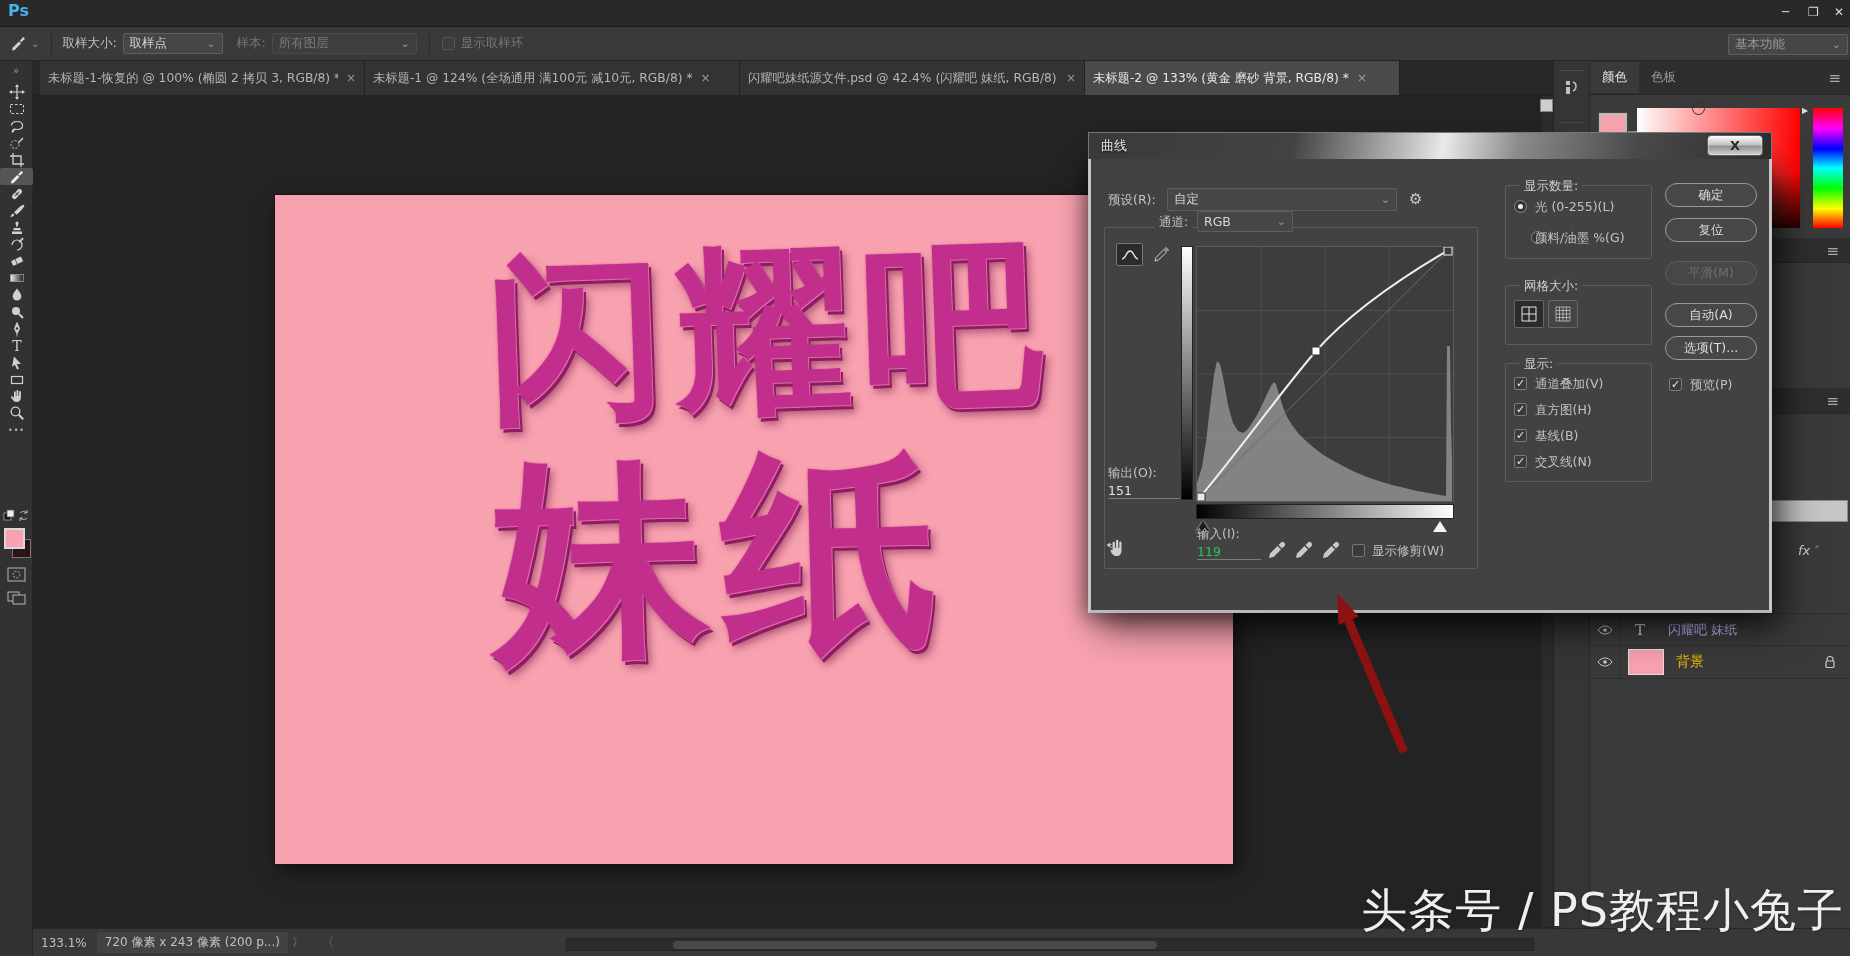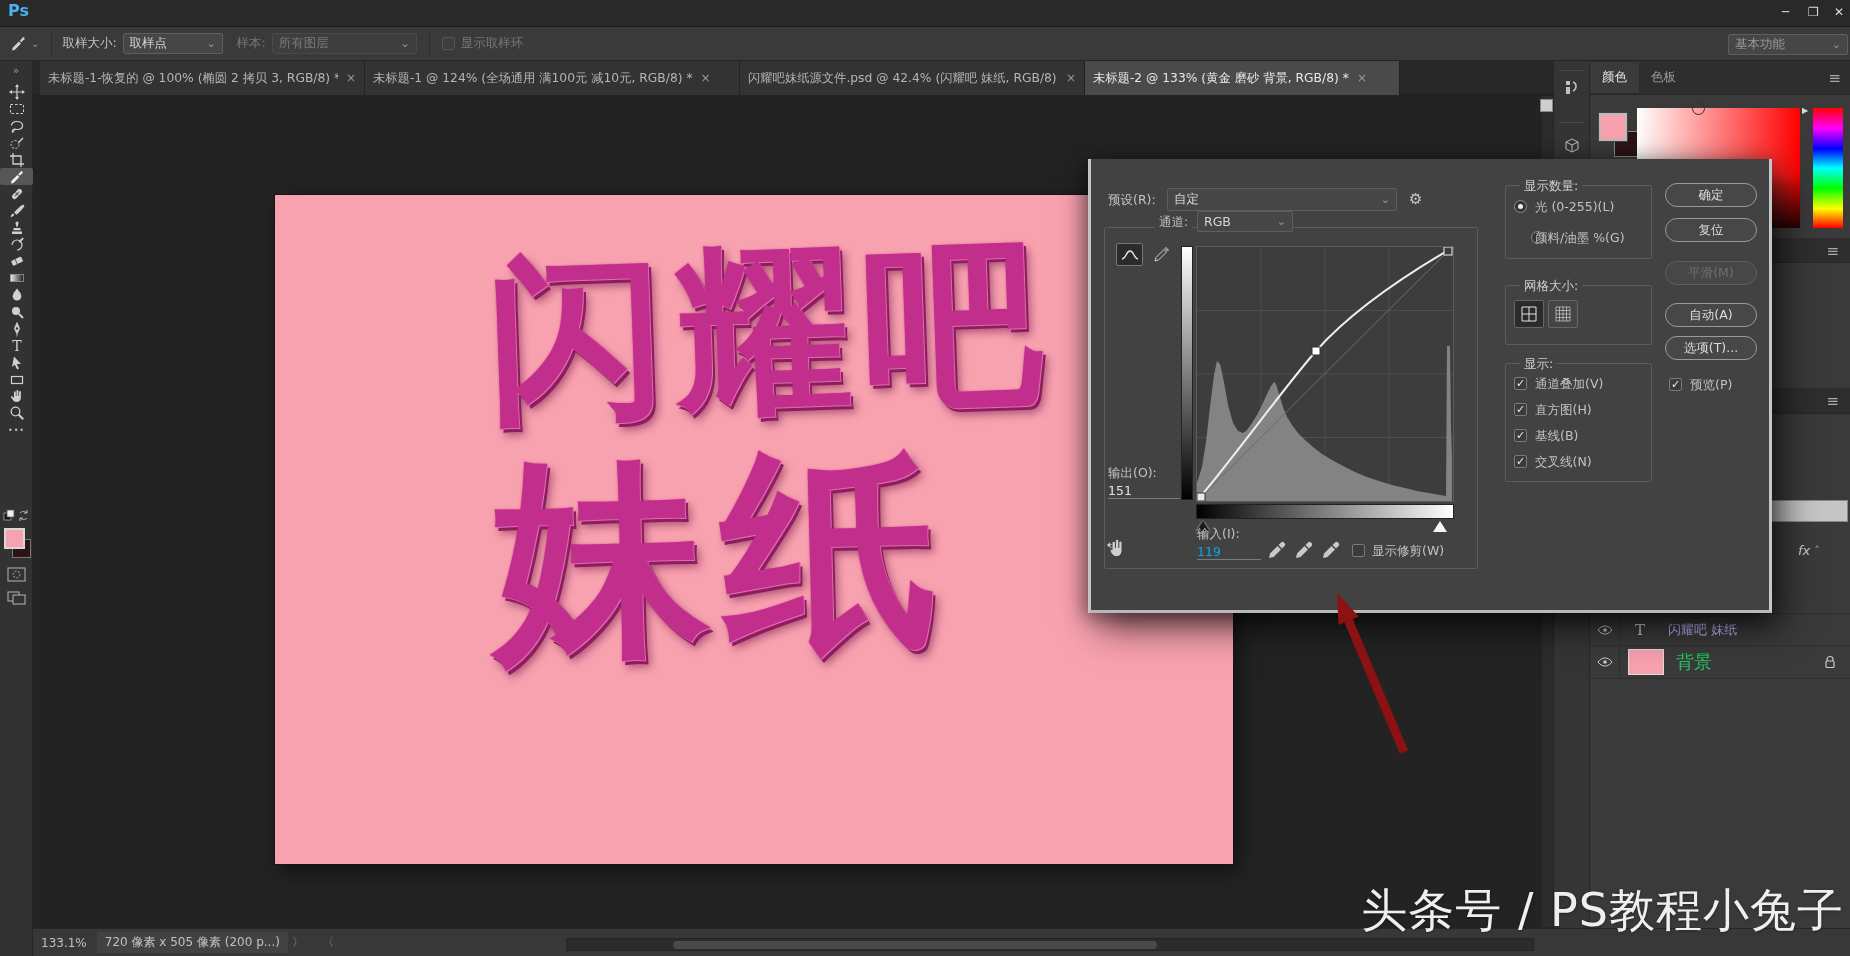--- a/index.html
+++ b/index.html
@@ -343,21 +343,21 @@
       <span style="color:#c4b5fd;font-size:13px;margin-left:8px">闪耀吧 妹纸</span>
     </div>
     <div class="lrow">
       <div class="eyebox">
         <svg width="16" height="10" viewBox="0 0 16 10">
             <path d="M1 5c2.2-3 4.4-4 7-4s4.8 1 7 4c-2.2 3-4.4 4-7 4S3.2 8 1 5z" fill="none" stroke="#c9c9c9"></path>
             <circle cx="8" cy="5" r="1.8" fill="#c9c9c9"></circle>
           </svg>
       </div>
       <div style="width:36px;height:26px;background:#f8a1af;border:1px solid #ddd;margin-left:8px"></div>
-      <span style="color:#22c55e;font-size:18px;margin-left:12px">背景</span>
+      <span style="color:#eab308;font-size:14px;margin-left:12px">背景</span>
       <svg width="12" height="14" viewBox="0 0 12 14" style="margin-left:auto;margin-right:14px">
           <path d="M3 6V4.5a3 3 0 016 0V6" fill="none" stroke="#c9c9c9" stroke-width="1.2"></path>
           <rect x="2" y="6" width="8" height="6.5" rx="1" fill="none" stroke="#c9c9c9" stroke-width="1.2"></rect>
         </svg>
     </div>
   </div>
 
   <div class="a flex" style="left:6px;top:866px;width:250px;gap:17px;opacity:.6">
     <svg width="16" height="12" viewBox="0 0 16 12">
         <rect x="1" y="4" width="8" height="4" rx="2" fill="none" stroke="#bbb"></rect>
@@ -379,20 +379,26 @@
         <rect x="1" y="1" width="11" height="11" fill="none" stroke="#bbb"></rect>
         <path d="M6.5 3.5v6M3.5 6.5h6" stroke="#bbb"></path>
       </svg>
     <svg width="12" height="13" viewBox="0 0 12 13">
         <path d="M1 3h10M2.5 3l1 9h5l1-9M4 1h4" fill="none" stroke="#bbb"></path>
       </svg>
   </div>
 </div>
 
 <div class="a dialog">
+  <div class="titlebar a">
+    <span style="margin-left:12px;color:#e9e9e9;font-size:13px;text-shadow:0 1px 2px #000">曲线</span>
+    <div class="dlgclose">
+        <span>X</span>
+      </div>
+  </div>
 
   <span class="a lbl" style="left:17px;top:33px">预设(R):</span>
   <div class="dd a" style="left:76px;top:29px;width:230px;height:23px">
     <span>自定</span>
       <span class="arr">⌄</span>
   </div>
   <span class="a" style="left:318px;top:31px;color:#c9c9c9;font-size:15px">⚙</span>
 
   <div class="fgroup" style="left:13px;top:68px;width:374px;height:342px"></div>
   <span class="a lbl" style="left:64px;top:55px;background:#424242;padding:0 4px">通道:</span>
@@ -433,21 +439,21 @@
     </svg>
   </div>
 
   <div class="a" style="left:105px;top:345px;width:258px;height:15px;background:linear-gradient(90deg,#000000,#ffffff);border:1px solid #222"></div>
   <div class="tri a" style="left:105px;top:362px;border-bottom:11px solid #1b1b1b;filter:drop-shadow(0 0 1px #cfcfcf)"></div>
   <div class="tri a" style="left:342px;top:362px;border-bottom:11px solid #f4f4f4"></div>
 
   <span class="a lbl" style="left:17px;top:306px">输出(O):</span>
   <span class="a" style="left:17px;top:324px;width:72px;color:#e2e2e2;font-size:12.5px;border-bottom:1px solid #7a7a7a">151</span>
   <span class="a lbl" style="left:106px;top:367px">输入(I):</span>
-  <span class="a" style="left:106px;top:385px;width:64px;color:#0ea5e9;font-size:12.5px;border-bottom:1px solid #7a7a7a">119</span>
+  <span class="a" style="left:106px;top:385px;width:64px;color:#22c55e;font-size:12.5px;border-bottom:1px solid #7a7a7a">119</span>
 
   <div class="a" style="left:14px;top:376px">
     <svg width="24" height="24" viewBox="0 0 24 24">
         <path d="M10 21c-3-1.5-4.5-4-4.5-6.5l2 .7V8a1.2 1.2 0 012.4 0v5h1V6a1.2 1.2 0 012.4 0v7h1V7.5a1.1 1.1 0 012.2 0V15c0 4-2 6-4.5 6z" fill="#cfcfcf"></path>
         <path d="M2 10l3-2v4zM5 9.5h2M5 12.5h2" fill="#cfcfcf" stroke="#cfcfcf" stroke-width=".6"></path>
       </svg>
   </div>
 
   <div class="a" style="left:176px;top:378px">
     <svg width="19" height="23" viewBox="0 0 19 23">
@@ -515,21 +521,21 @@
     </div>
   <div class="pbtn" style="left:574px;top:177px">
       <span>选项(T)...</span>
     </div>
   <span class="cbx a" style="left:578px;top:219px"><span>✓</span></span>
   <span class="a lbl" style="left:599px;top:218px">预览(P)</span>
 </div>
 
 <div class="a statusbar">
   <span style="margin-left:8px">133.1%</span>
-  <span style="margin-left:10px;background:#424242;padding:2px 8px">720 像素 x 505 像素 (200 p...)</span>
+  <span style="margin-left:10px;background:#424242;padding:2px 8px">720 像素 x 243 像素 (200 p...)</span>
   <span style="margin-left:4px;color:#9a9a9a">〉</span>
   <span style="margin-left:18px;color:#8a8a8a">〈</span>
 </div>
 <div class="a" style="left:0;top:928px;width:33px;height:28px;background:#323232;border-right:1px solid #262626"></div>
 
 <svg class="a" style="left:0;top:0;z-index:60;pointer-events:none" width="1850" height="956" viewBox="0 0 1850 956">
   <polygon fill="#8c1113" points="1337,593 1358.8,616.4 1352.7,619.0 1408.1,750.3 1399.9,753.7 1344.5,622.4 1338.5,625.0"></polygon>
 </svg>
 
 <div class="a wm">头条号 / PS教程小兔子</div>

